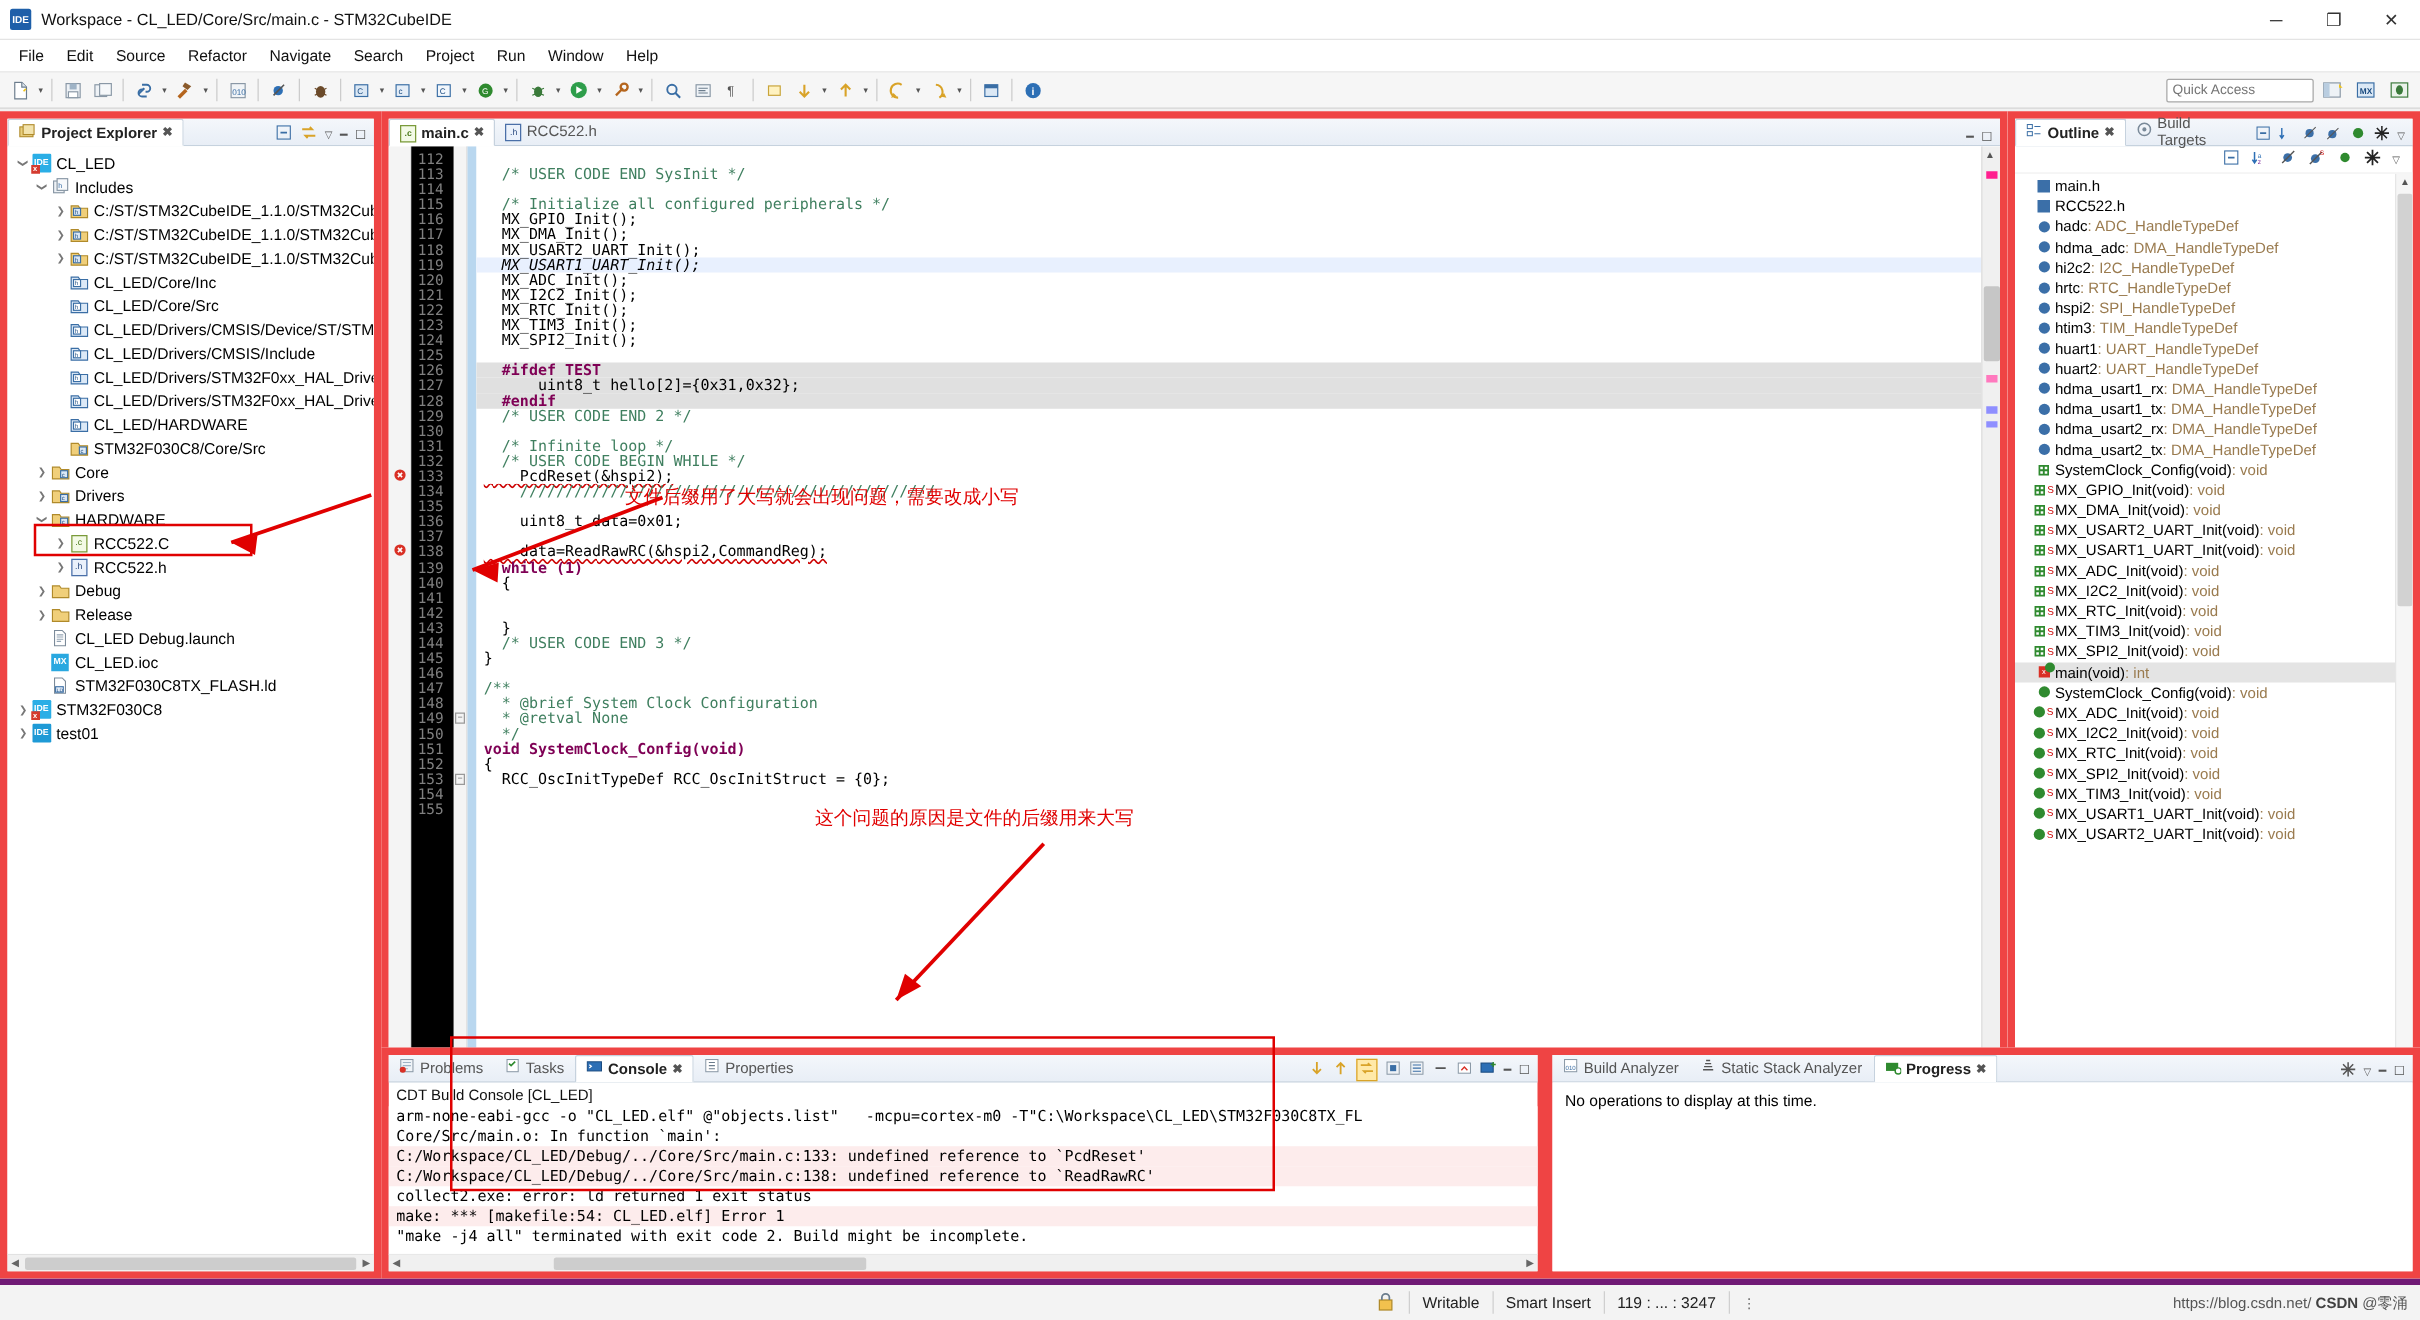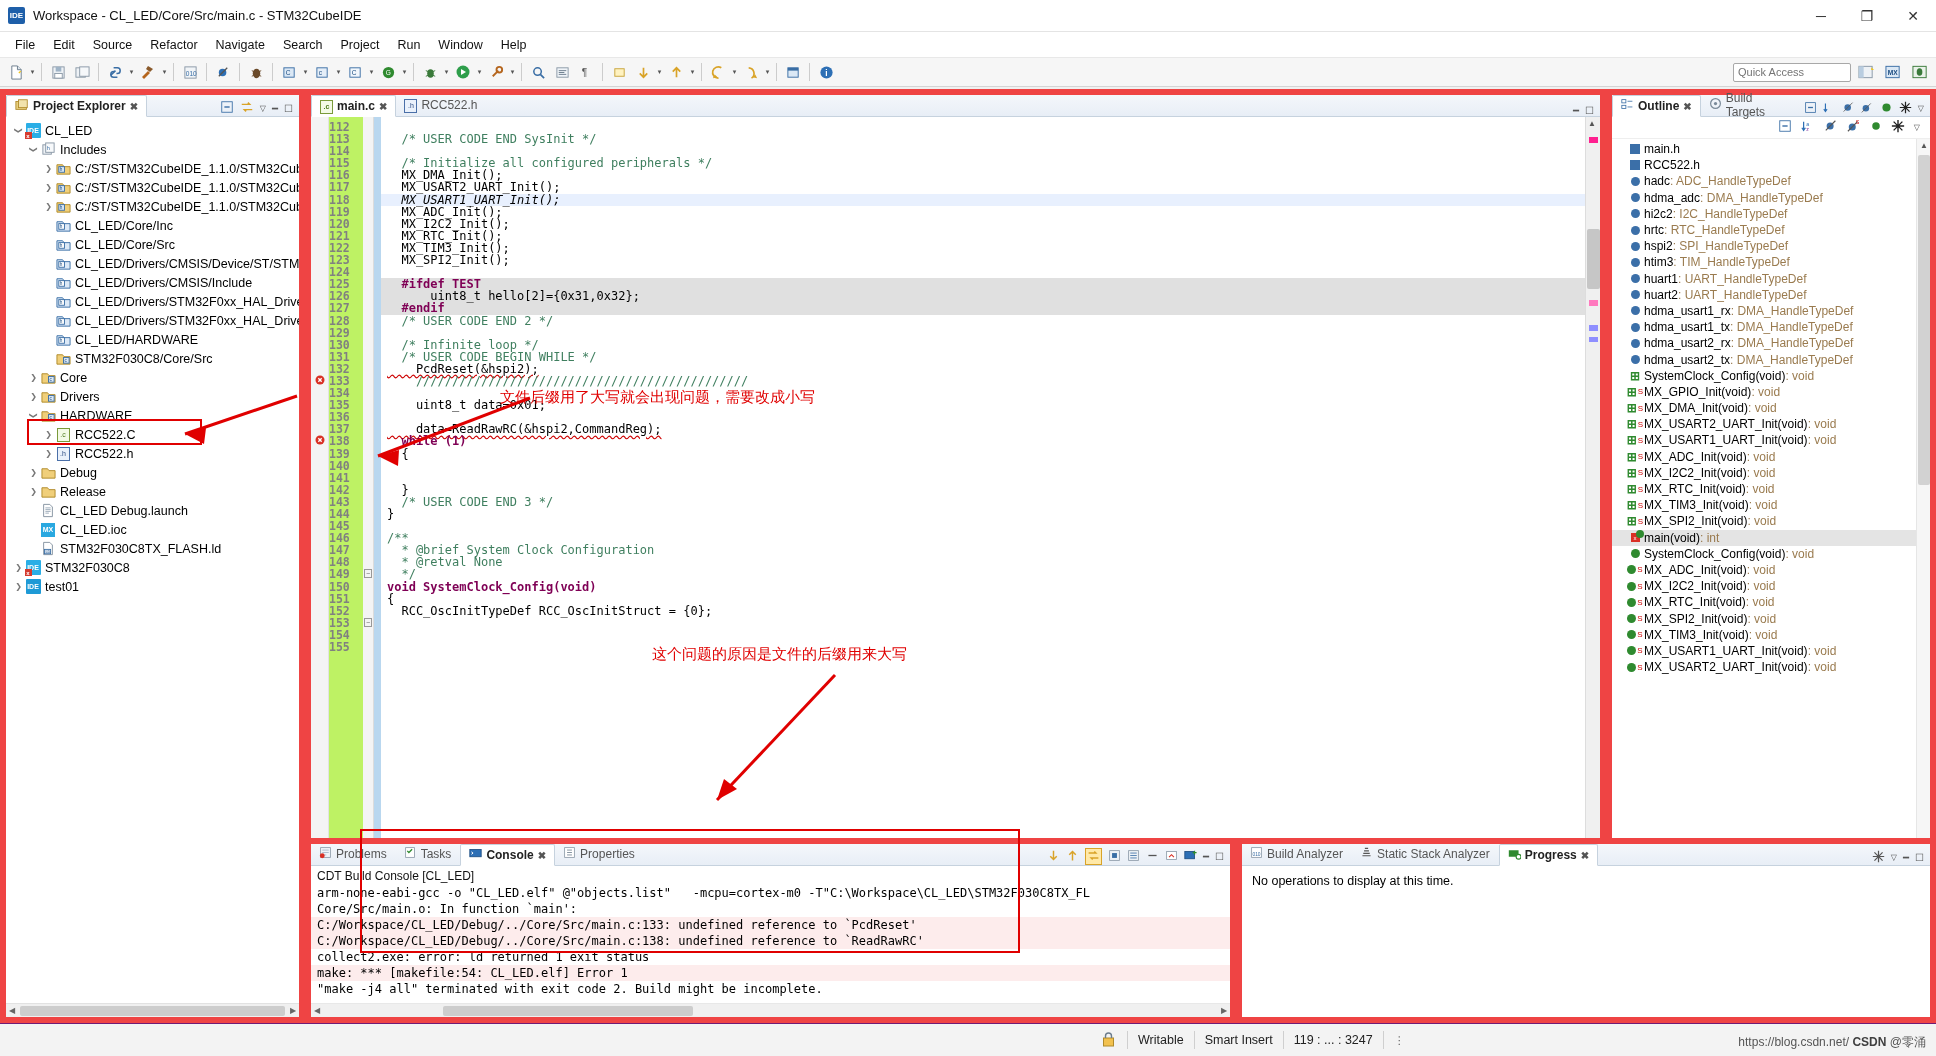--- a/index.html
+++ b/index.html
@@ -80,22 +80,22 @@
   .ico-cfile { border:1px solid #7a9a3a; color:#4b7a1a; background:#f3fae6; font-size:7px; width:13px;height:14px;}
   .ico-hfile { border:1px solid #4a6fa8; color:#2b4b80; background:#eaf1fb; font-size:7px; width:13px;height:14px;}
   .ico-mx { background:#29a8e0;color:#fff;font-size:7px;font-weight:bold; }
   .ico-ide { background:#1e9ad6;color:#fff;font-size:7px;font-weight:bold;border-radius:1px;}
 
   
   #editorArea { flex:1; display:flex; flex-direction:column; min-width:0; }
   #editorPanel { flex:1; min-height:0; }
   #codewrap { display:flex; height:100%; position:relative; background:#fff; }
   .markerbar { width:18px; background:#f4f4f4; border-right:1px solid #e2e2e2;}
-  .gutter { width:34px; background:#bef264; text-align:left; color:#808080;
-            font-family:"DejaVu Sans Mono","Liberation Mono",monospace; font-size:11.5px; padding-top:4px;font-weight:bold; }
+  .gutter { width:34px; background:#000000; text-align:center; color:#808080;
+            font-family:"DejaVu Sans Mono","Liberation Mono",monospace; font-size:11.5px; padding-top:4px; }
   .foldcol { width:11px; background:#f4f4f4; border-right:1px solid #dcdcdc; padding-top:4px;}
   .changebar { width:7px; background:#b9d7ef; }
   .codelines { flex:1; padding-top:4px; font-family:"DejaVu Sans Mono","Liberation Mono",monospace;
                font-size:12px; position:relative; overflow:hidden; }
   .cl { height:12.1px; line-height:12.1px; white-space:pre; padding-left:6px; }
   .gl { height:12.1px; line-height:12.1px; padding-right:3px; }
   .fl { height:12.1px; line-height:12.1px; text-align:center; font-size:8px; color:#666;}
   .cmt { color:#3f7f5f; }
   .kw  { color:#7f0055; font-weight:bold; }
   .pre { color:#7f0055; font-weight:bold; }
@@ -122,21 +122,21 @@
   .consoleTitle { font-size:12px; padding:3px 6px 2px 6px; color:#111; }
   #consoleBody { flex:1; overflow:hidden; background:#fff; position:relative;
                  font-family:"DejaVu Sans Mono","Liberation Mono",monospace; font-size:12px;}
   .conline { height:16px; line-height:16px; white-space:pre; padding-left:6px; }
   .conerr { background:#fdecec; }
   #progressPanel { width:700px; flex:0 0 700px; }
 
   
   #statusbar {
     position:absolute; left:0; right:0; bottom:0; height:33px; background:#f3f3f3;
-    border-top:1px solid #701a75; display:flex; align-items:center; font-size:12.5px; color:#222;
+    border-top:5px solid #701a75; display:flex; align-items:center; font-size:12.5px; color:#222;
   }
   #statusbar .sep { width:1px; height:18px; background:#cfcfcf; margin:0 10px; }
 
   
   #annots { position:absolute; left:0; top:0; width:1936px; height:1056px; pointer-events:none; }
   .redbox { position:absolute; border:2px solid #e00000; }
   .redtext { position:absolute; color:#e00000; font-size:15px; white-space:nowrap; font-family:"DejaVu Sans",sans-serif;}
 
   
   #wm { position:absolute; right:10px; bottom:5px; font-size:12px; color:#9aa3ad; }
@@ -823,20 +823,21 @@
               <div class="fl"><span style="border:1px solid #999;font-size:7px;padding:0 1px;line-height:7px;">−</span></div>
               <div class="fl"></div>
               <div class="fl"></div>
             </div>
           <div class="changebar"></div>
           <div class="codelines" id="codelines">
               <div class="cl"></div>
               <div class="cl cmt">  /* USER CODE END SysInit */</div>
               <div class="cl"></div>
               <div class="cl cmt">  /* Initialize all configured peripherals */</div>
+              <div class="cl">  MX_GPIO_Init();</div>
               <div class="cl">  MX_DMA_Init();</div>
               <div class="cl">  MX_USART2_UART_Init();</div>
               <div class="cl hl">  MX_USART1_UART_Init();</div>
               <div class="cl">  MX_ADC_Init();</div>
               <div class="cl">  MX_I2C2_Init();</div>
               <div class="cl">  MX_RTC_Init();</div>
               <div class="cl">  MX_TIM3_Init();</div>
               <div class="cl">  MX_SPI2_Init();</div>
               <div class="cl"></div>
               <div class="cl pre grayhl">  #ifdef TEST</div>

